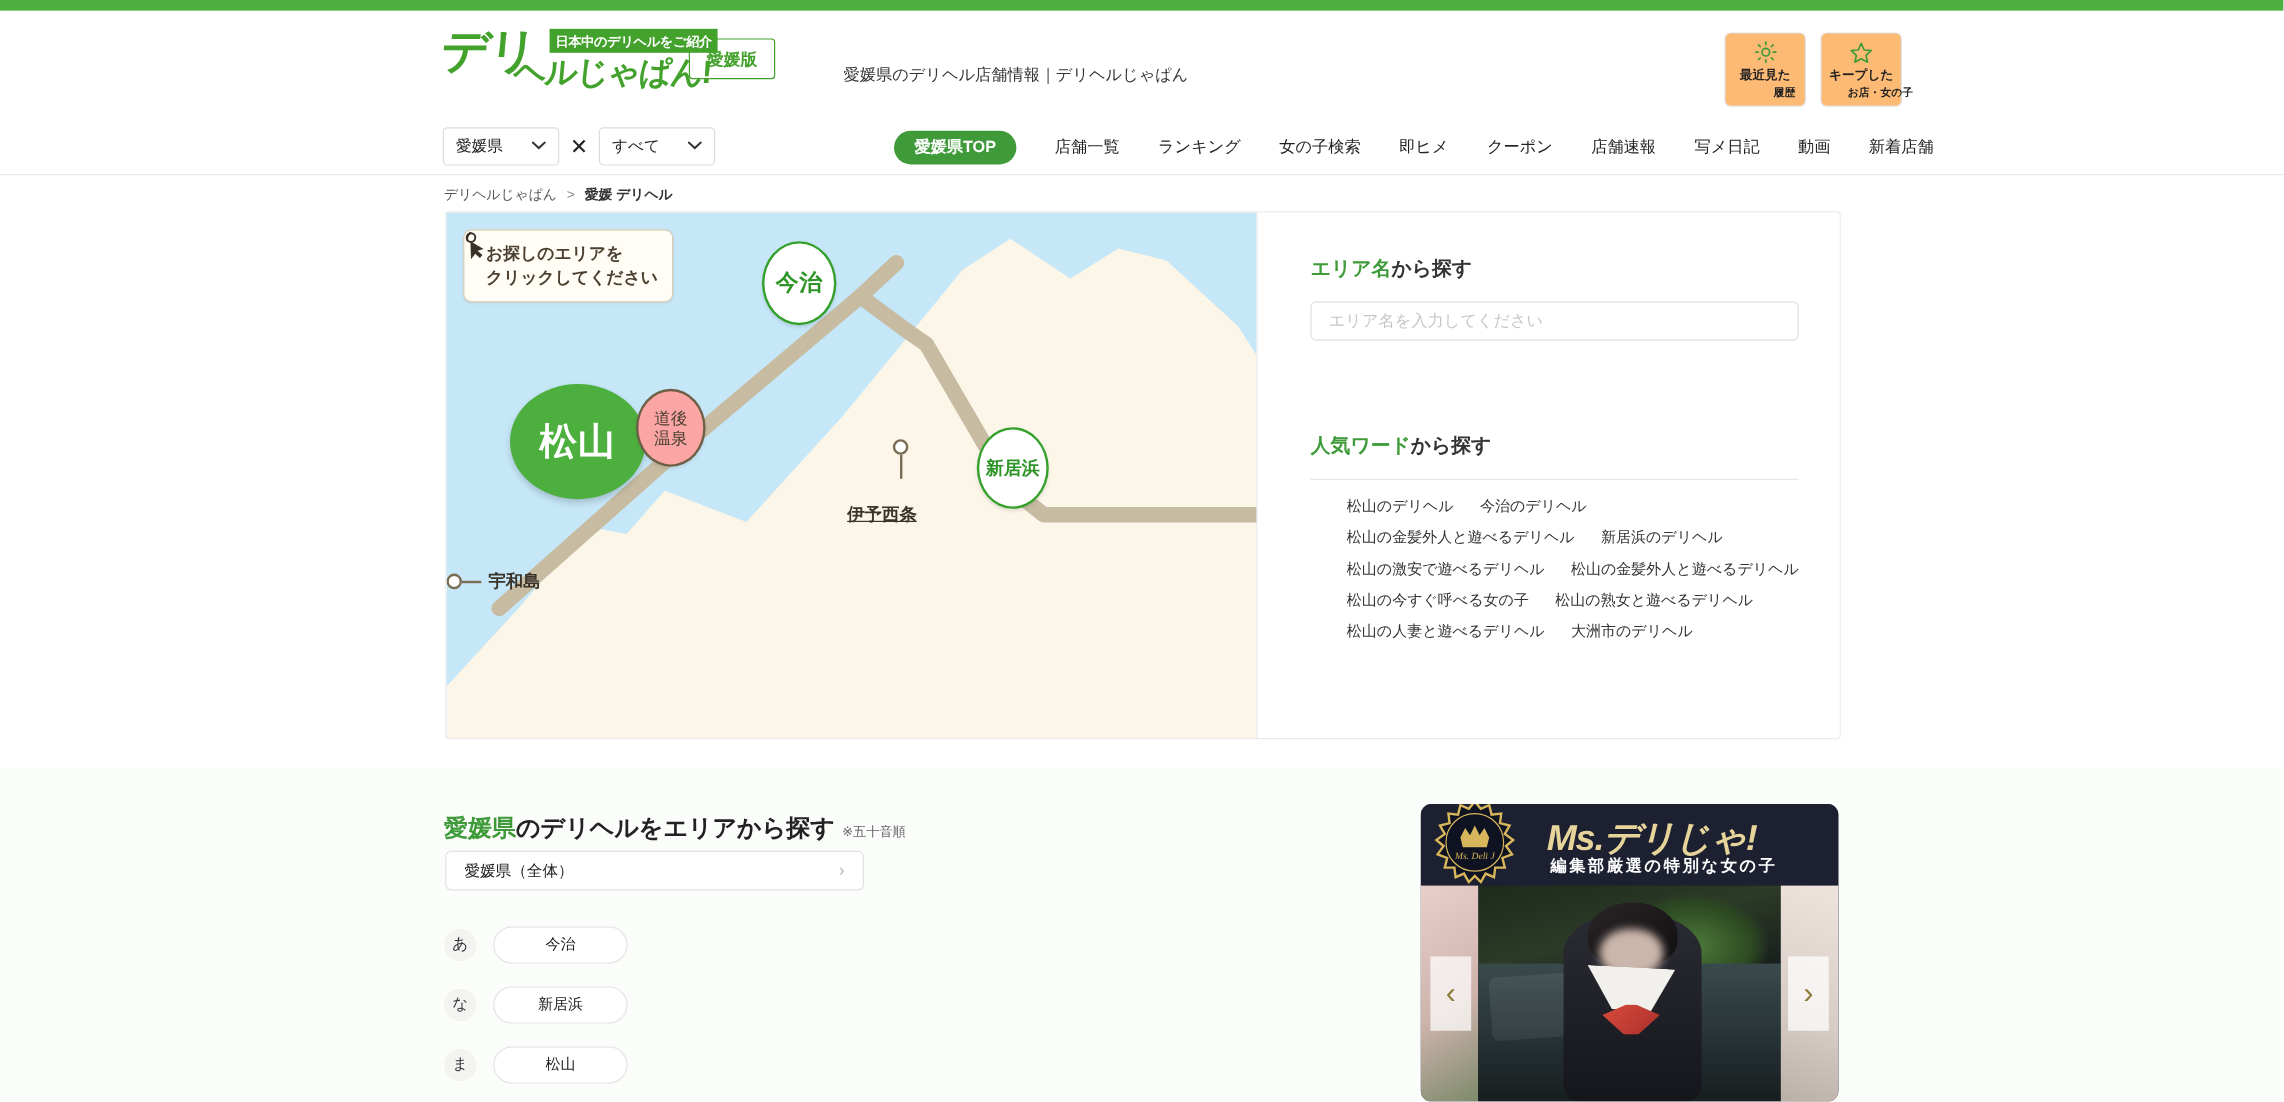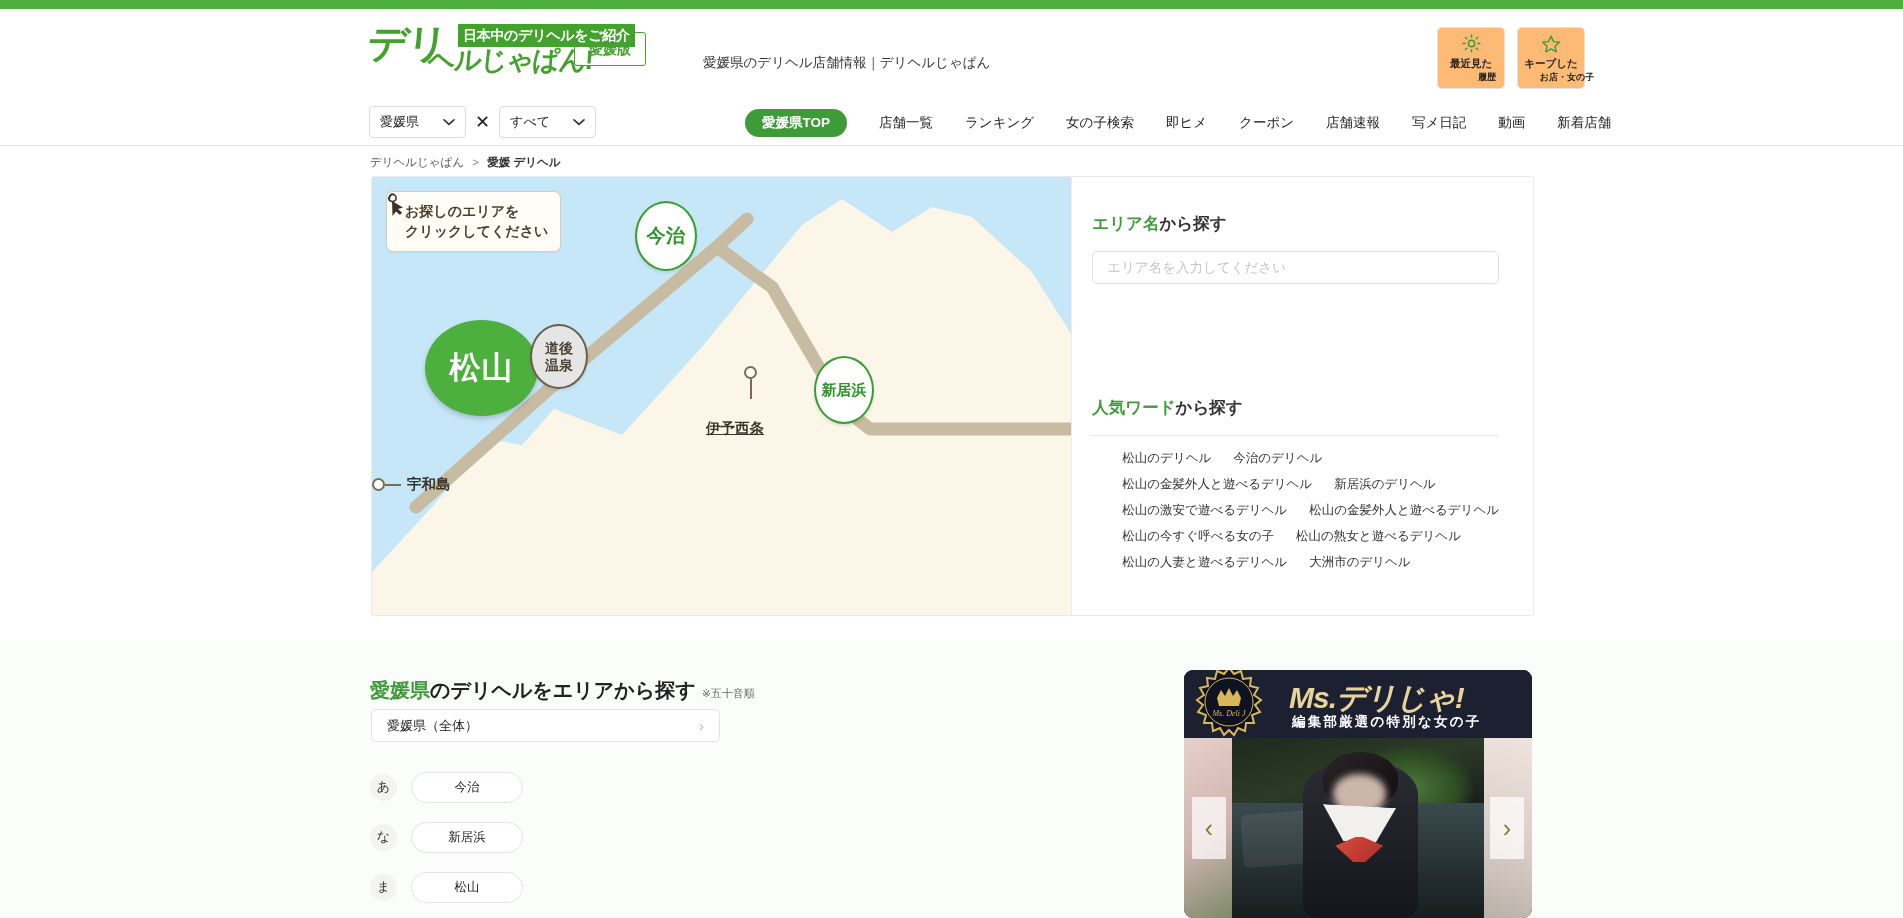--- a/index.html
+++ b/index.html
@@ -30,21 +30,21 @@
   .logo-block { position: relative; width: 186px; height: 56px; }
   .logo-deri {
     position: absolute; left: 0; top: 2px;
     font-size: 40px; font-weight: 900; color: #43A22C;
     letter-spacing: -2px; line-height: 1;
     transform: skewX(-6deg);
   }
   .logo-tag {
     position: absolute; left: 90px; top: 3px;
     background: #43A22C; color: #fff;
-    font-size: 14px; font-weight: 700;
+    font-size: 11px; font-weight: 700;
     padding: 2.5px 5px 2.5px 5px; letter-spacing: -0.3px;
     white-space: nowrap;
   }
   .logo-helljapan {
     position: absolute; left: 60px; top: 26px;
     font-size: 27px; font-weight: 900; color: #43A22C;
     letter-spacing: -1.5px; line-height: 1; white-space: nowrap;
     transform: skewX(-5deg);
   }
   .edition-badge {
@@ -140,54 +140,54 @@
     box-shadow: 0 2px 3px rgba(0,0,0,.10);
   }
   .city-niihama {
     left: 442px; top: 179px; width: 60px; height: 68px;
     background: #fff; border: 2.5px solid #35A02C; color: #2E9427;
     font-size: 15px; font-weight: 700;
     box-shadow: 0 2px 3px rgba(0,0,0,.10);
   }
   .city-dogo {
     left: 158px; top: 147px; width: 58px; height: 65px;
-    background: #e5e5e5; border: 2px solid #6E6046; color: #4a4132;
-    font-size: 14px; font-weight: 700; line-height: 1.15;
+    background: #fca5a5; border: 2px solid #6E6046; color: #4a4132;
+    font-size: 14px; font-weight: 400; line-height: 1.15;
     box-shadow: 0 2px 3px rgba(0,0,0,.08);
   }
   .pin { position: absolute; }
   .pin .dot {
     width: 13px; height: 13px; border-radius: 50%;
     background: #fff; border: 2px solid #7a6c52;
   }
   .pin .stick { width: 2px; height: 20px; background: #7a6c52; margin-left: 5.5px; }
   .pin .plabel { font-size: 14.5px; font-weight: 700; color: #3b342a; white-space: nowrap; }
 
   .pin-iyosaijo { left: 372px; top: 189px; display: flex; flex-direction: column; align-items: flex-start; }
   .pin-iyosaijo .plabel { margin-left: -38px; margin-top: 20px; text-decoration: underline; }
   .pin-uwajima { left: 0px; top: 298px; display: flex; align-items: center; }
   .pin-uwajima .hline { width: 16px; height: 2px; background: #7a6c52; }
   .pin-uwajima .plabel { margin-left: 6px; }
 
   
   .sidebar {
     flex: 1; border-left: 1px solid #ededed;
-    padding: 36px 34px 0 20px; background: #fff;
+    padding: 36px 34px 0 44px; background: #fff;
   }
   .sb-h {
     font-size: 16.5px; font-weight: 700; color: #333; margin-bottom: 16px; white-space: nowrap;
   }
   .sb-h .g { color: #3F9B3A; }
   .sb-input {
     width: 100%; height: 33px; border: 1px solid #e0e0e0; border-radius: 5px;
     padding: 0 14px; font-size: 13.5px; color: #333;
     font-family: "Liberation Sans", sans-serif; background:#fff;
   }
   .sb-input::placeholder { color: #c6c6c6; }
-  .sb-h2 { margin-top: 113px; }
+  .sb-h2 { margin-top: 77px; }
   .sb-rule { height: 1px; background: #e7e7e7; margin-top: 11px; margin-bottom: 14px; }
   .kw-rows { display: flex; flex-direction: column; gap: 9px; margin-left: 30px; }
   .kw-row { display: flex; gap: 22px; }
   .kw { font-size: 12.5px; color: #333; cursor: pointer; white-space: nowrap; }
 
   
   .lower {
     position: absolute; top: 640px; left: 0; width: 1903px; height: 278px;
     background: #FBFDFA;
   }

